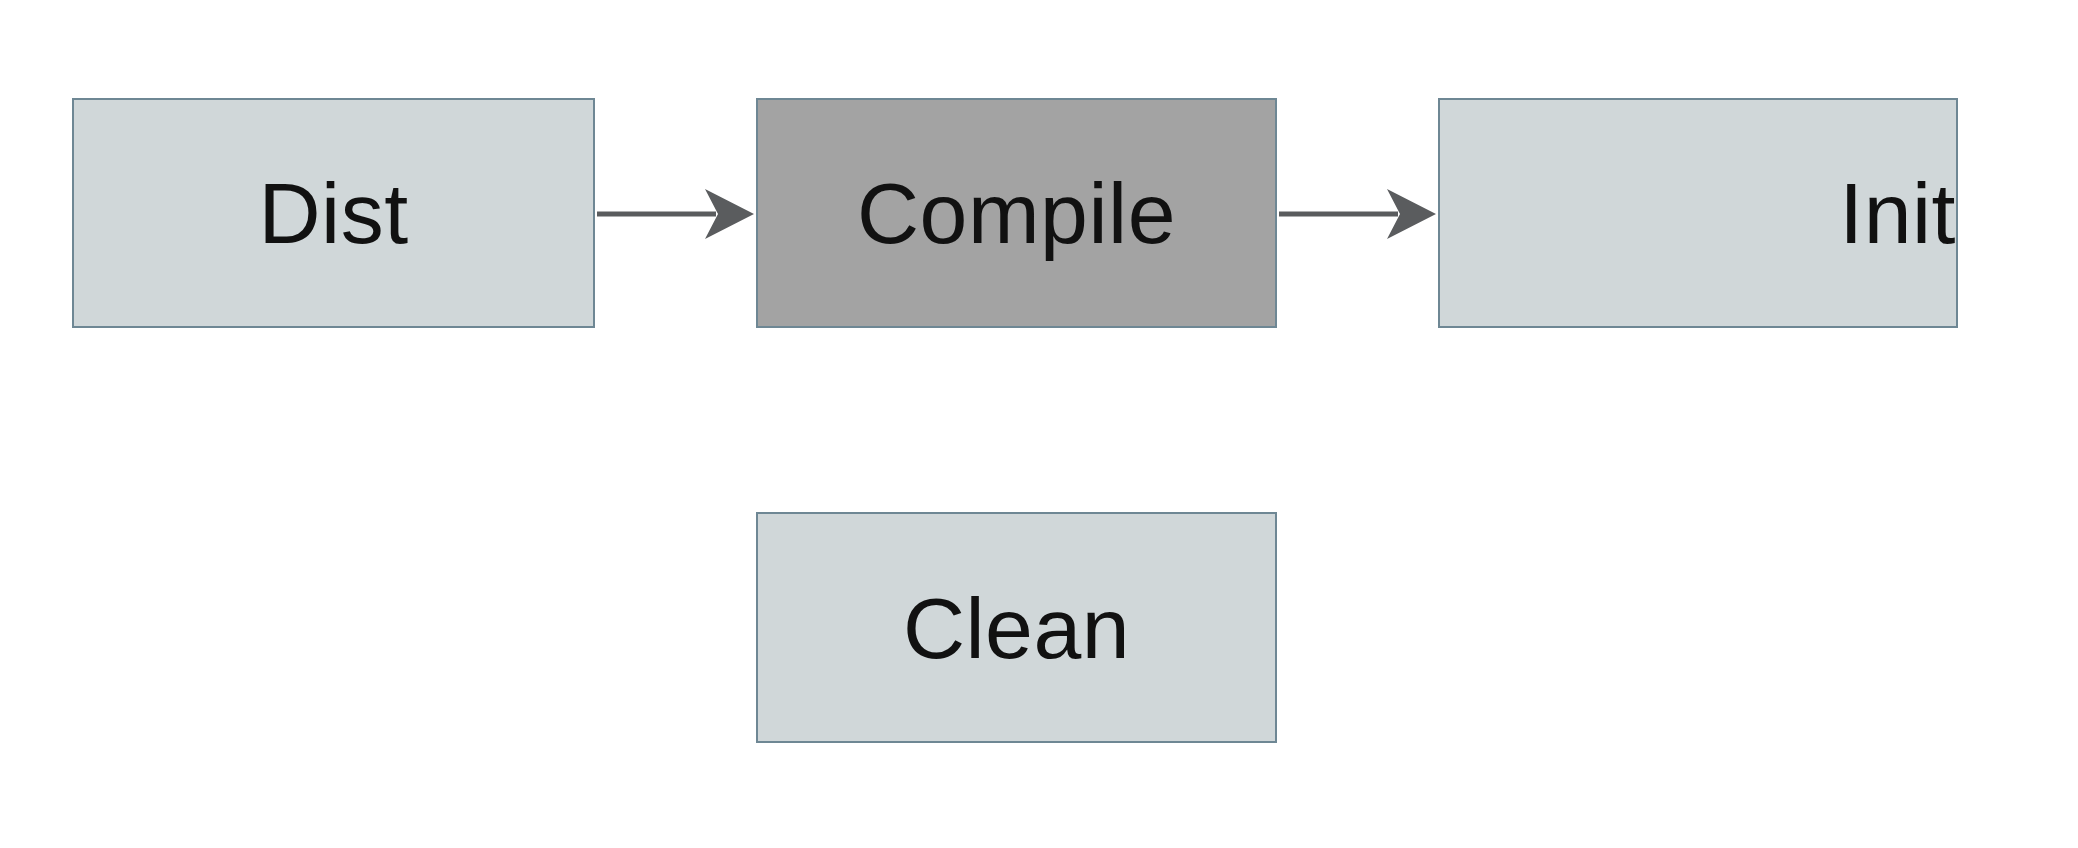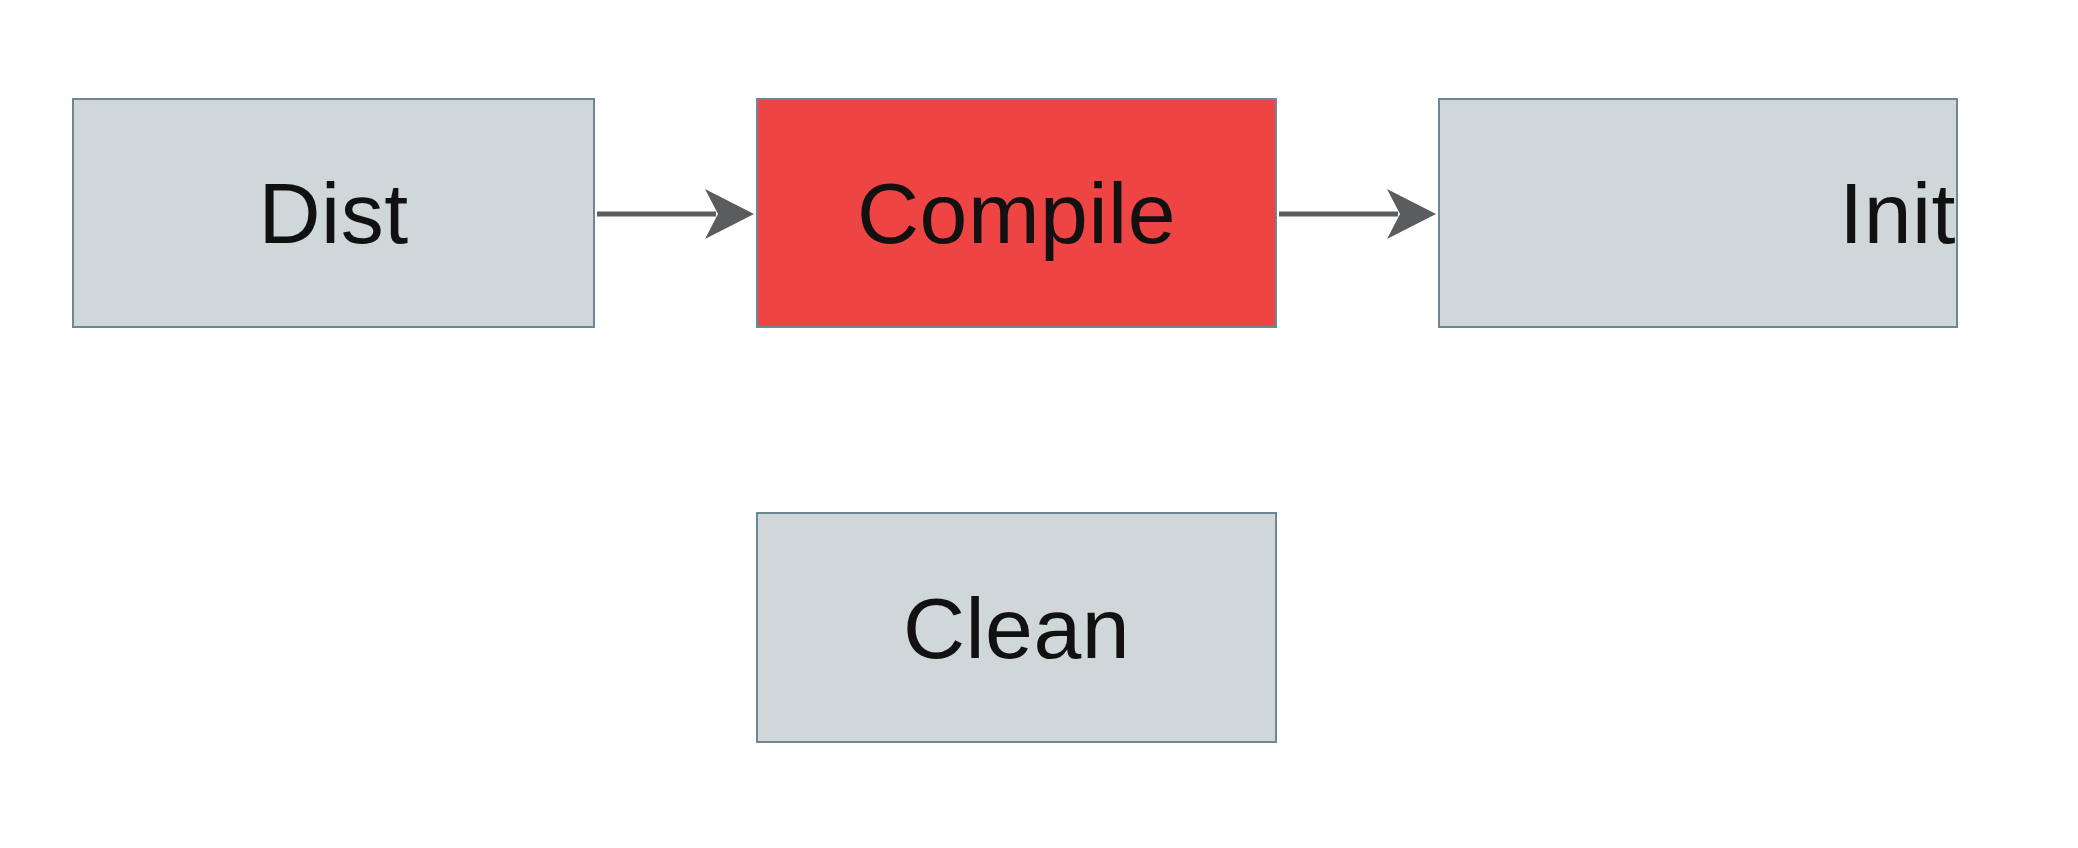--- a/index.html
+++ b/index.html
@@ -56,21 +56,21 @@
     <g>
       <line x1="1279" y1="214" x2="1398" y2="214" stroke-width="5" stroke="#5a5c5e"></line>
       <polygon points="1436,214 1387,189 1400,214 1387,239" fill="#5a5c5e"></polygon>
     </g>
   </svg>
 
   <div class="node node-dist" style="background-color: rgb(208, 215, 217); border-color: rgb(110, 135, 148); color: rgb(17, 17, 17);">
     <span class="node-label">Dist</span>
   </div>
 
-  <div class="node node-compile" style="background-color: #ef4444; border-color: rgb(110, 135, 148); color: rgb(17, 17, 17);">
+  <div class="node node-compile" style="background-color: #a3a3a3; border-color: rgb(110, 135, 148); color: rgb(17, 17, 17);">
     <span class="node-label">Compile</span>
   </div>
 
   <div class="node node-init" style="background-color: rgb(208, 215, 217); border-color: rgb(110, 135, 148); color: rgb(17, 17, 17);">
     <span class="node-label">Init</span>
   </div>
 
   <div class="node node-clean" style="background-color: rgb(208, 215, 217); border-color: rgb(110, 135, 148); color: rgb(17, 17, 17);">
     <span class="node-label">Clean</span>
   </div>

